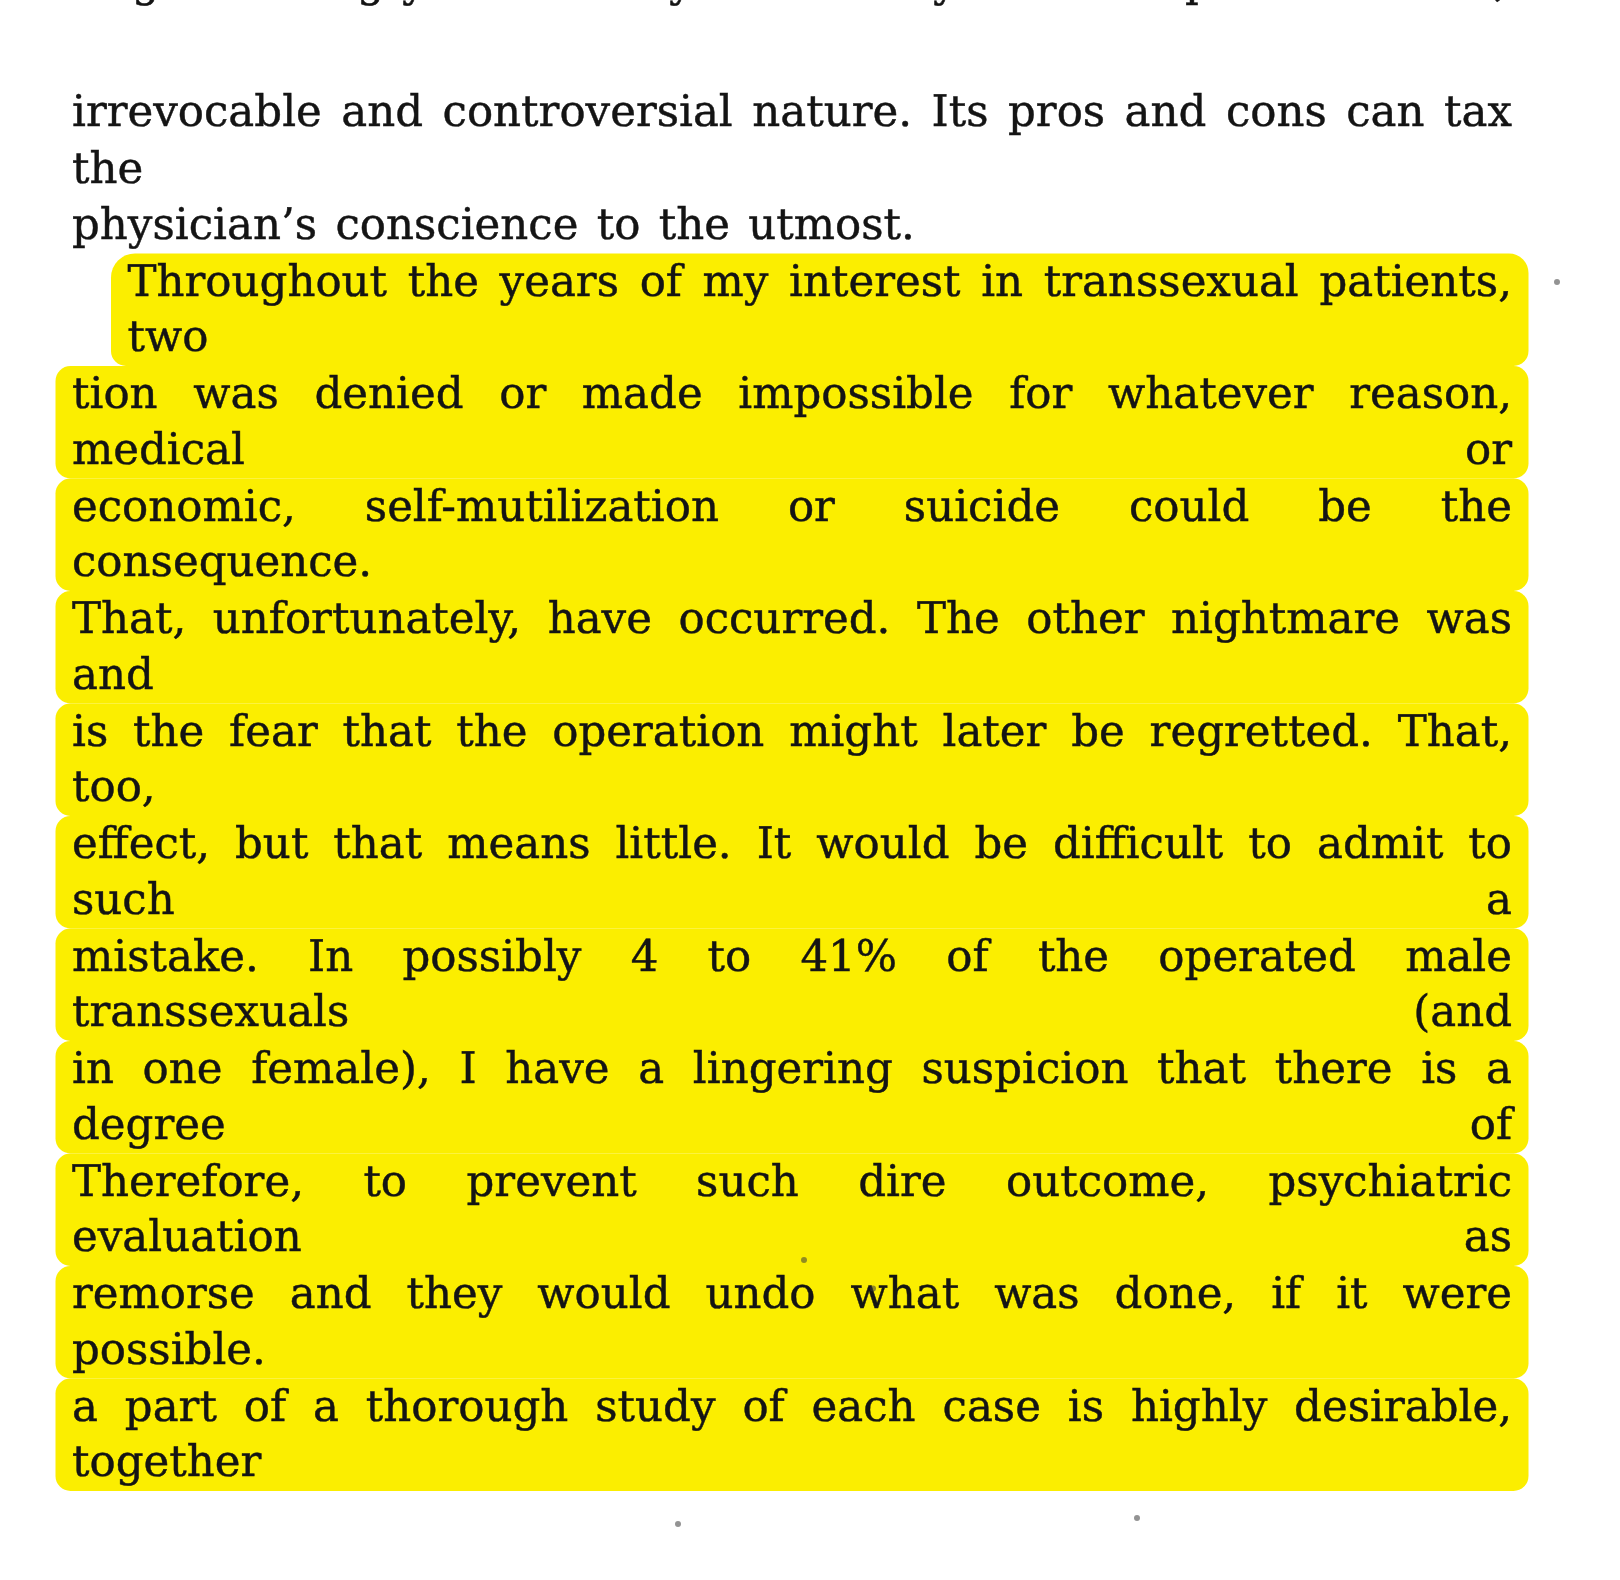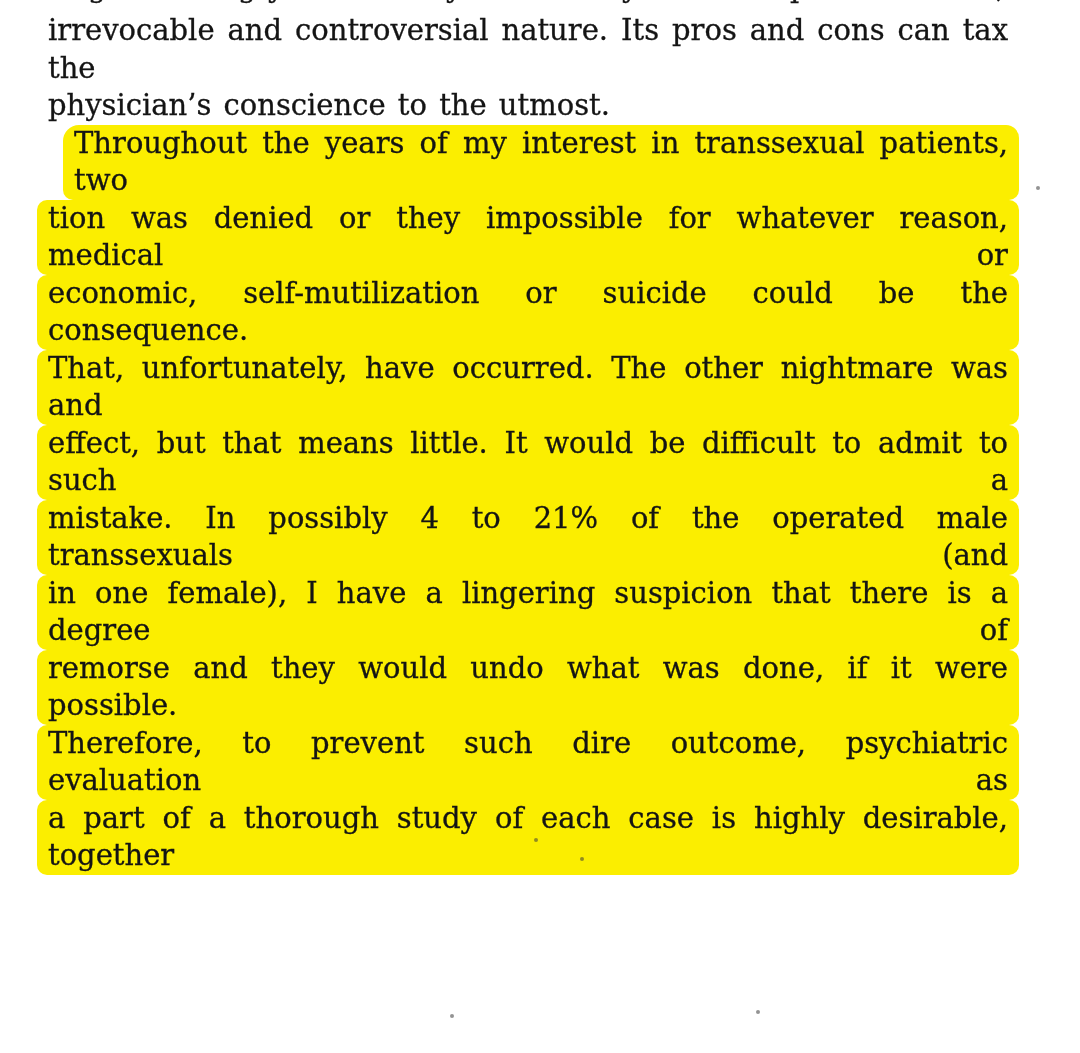--- a/index.html
+++ b/index.html
@@ -32,34 +32,35 @@
     line-height:29px;
     white-space:pre;
   }
   .line{
     line-height:37.5px;
     word-spacing:3px;
   }
   .just{
     text-align:justify;
     text-align-last:justify;
+    margin-top:44px;
   }
   .left{
     text-align:right;
     text-align-last:left;
   }
   
   .hl{
     background:var(--hl,#fbee00);
     margin:0 -11px;
     padding:0 11px;
     border-radius:10px;
   }
   .hl-first{
-    margin-left:15px;
+    margin-left:26px;
     border-top-left-radius:16px;
     border-top-right-radius:13px;
   }
   .speck{
     position:absolute;
     width:4px;
     height:4px;
     border-radius:50%;
     background:#3a3a3a;
     opacity:.55;
@@ -76,28 +77,29 @@
         <span style="left: 220px;">y</span>
         <span style="left: 398px;">y</span>
         <span style="left: 574px;">y</span>
         <span style="left: 742px;">p</span>
         <span style="left: 948px;">,</span>
       </div>
     <div>
         <div class="line just">irrevocable and controversial nature. Its pros and cons can tax the</div>
         <div class="line left">physician’s conscience to the utmost.</div>
         <div class="line just hl hl-first">Throughout the years of my interest in transsexual patients, two</div>
-        <div class="line just hl">tion was denied or they impossible for whatever reason, medical or</div>
+        <div class="line just hl">tion was denied or made impossible for whatever reason, medical or</div>
         <div class="line just hl">economic, self-mutilization or suicide could be the consequence.</div>
         <div class="line just hl">That, unfortunately, have occurred. The other nightmare was and</div>
+        <div class="line just hl">is the fear that the operation might later be regretted. That, too,</div>
         <div class="line just hl">effect, but that means little. It would be difficult to admit to such a</div>
-        <div class="line just hl">mistake. In possibly 4 to 21% of the operated male transsexuals (and</div>
+        <div class="line just hl">mistake. In possibly 4 to 41% of the operated male transsexuals (and</div>
         <div class="line just hl">in one female), I have a lingering suspicion that there is a degree of</div>
+        <div class="line just hl">Therefore, to prevent such dire outcome, psychiatric evaluation as</div>
         <div class="line just hl">remorse and they would undo what was done, if it were possible.</div>
-        <div class="line just hl">Therefore, to prevent such dire outcome, psychiatric evaluation as</div>
         <div class="line just hl">a part of a thorough study of each case is highly desirable, together</div>
       </div>
   </div>
   <div>
       <div class="speck" style="left: 1036px; top: 186px;"></div>
       <div class="speck" style="left: 534px; top: 838px;"></div>
       <div class="speck" style="left: 580px; top: 857px;"></div>
       <div class="speck" style="left: 450px; top: 1014px;"></div>
       <div class="speck" style="left: 756px; top: 1010px;"></div>
     </div>

